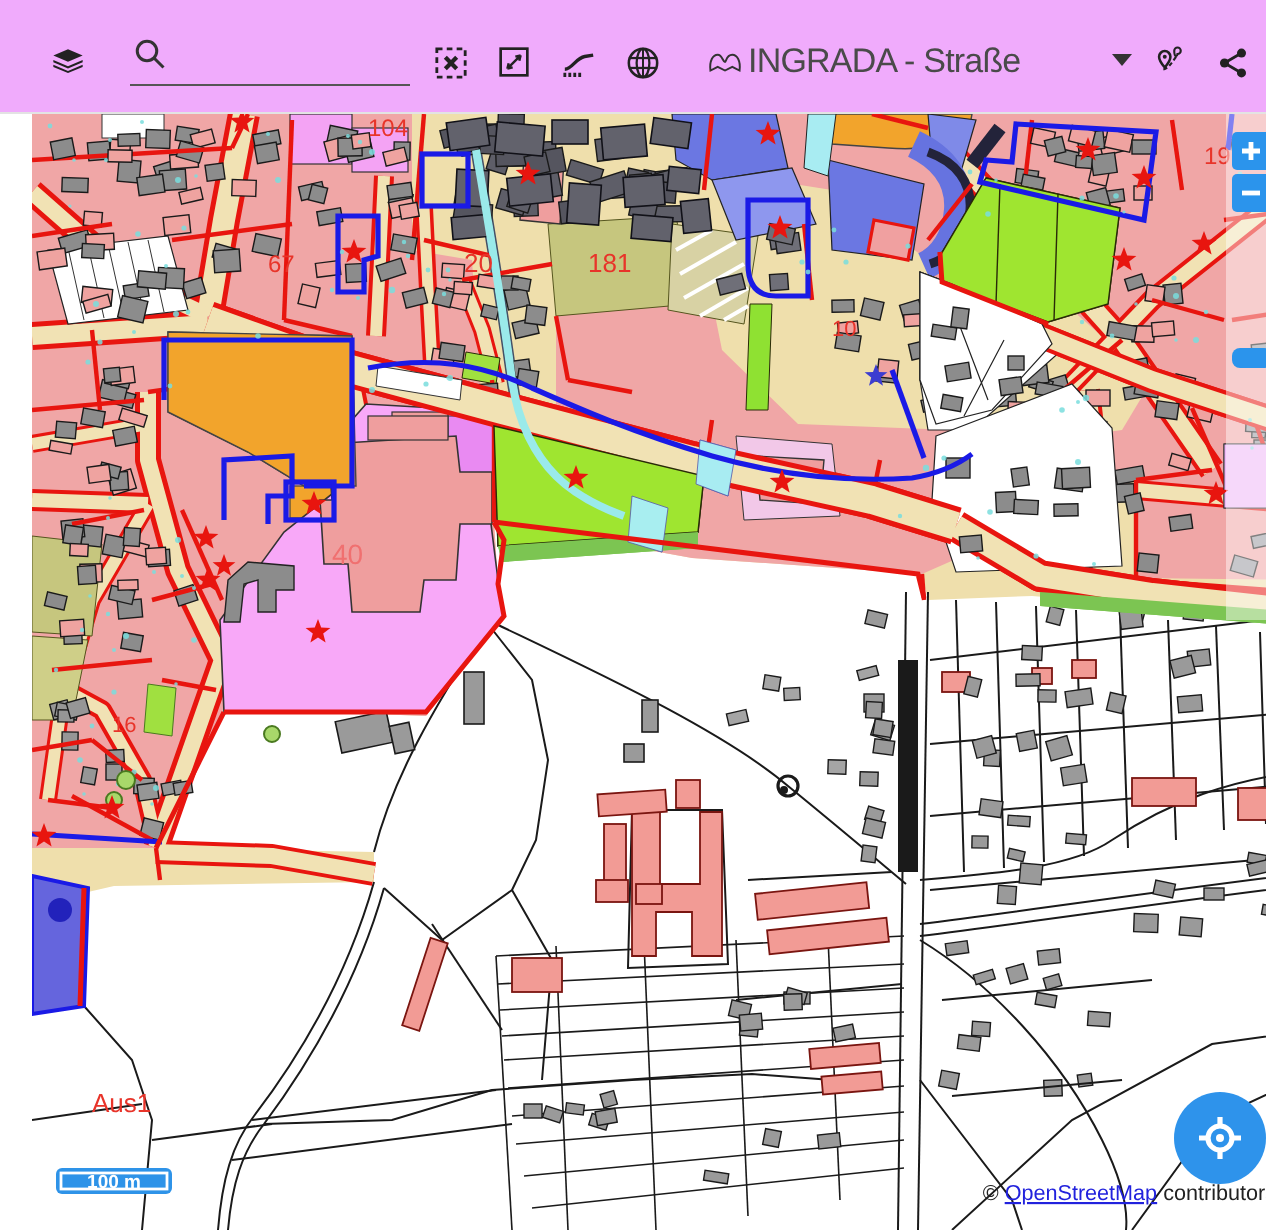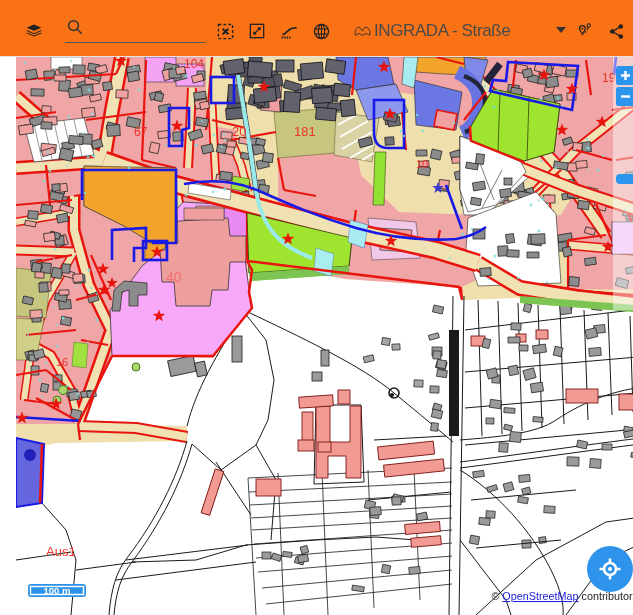--- a/index.html
+++ b/index.html
@@ -1,17 +1,17 @@
 <!DOCTYPE html>
 <html><head>
 <meta charset="utf-8">
 <style>
   html,body{margin:0;padding:0;}
   body{width:633px;height:615px;overflow:hidden;font-family:"Liberation Sans",sans-serif;position:relative;background:#fff;}
-  #toolbar{position:absolute;left:0;top:0;width:633px;height:57px;background:#f97316;border-bottom:1px solid #e3e3e3;box-sizing:border-box;}
+  #toolbar{position:absolute;left:0;top:0;width:633px;height:57px;background:#f0abfc;border-bottom:1px solid #e3e3e3;box-sizing:border-box;}
   #map{position:absolute;left:16px;top:57px;width:633px;height:608px;}
   .tbicon{position:absolute;}
   #title{position:absolute;left:374px;top:21px;font-size:17px;color:#4a4a4a;letter-spacing:-0.4px;}
 </style>
 </head>
 <body>
 <div id="map">
 <svg width="633" height="558" viewBox="0 57 633 558" preserveAspectRatio="none">
 
 <g id="L1-base">

